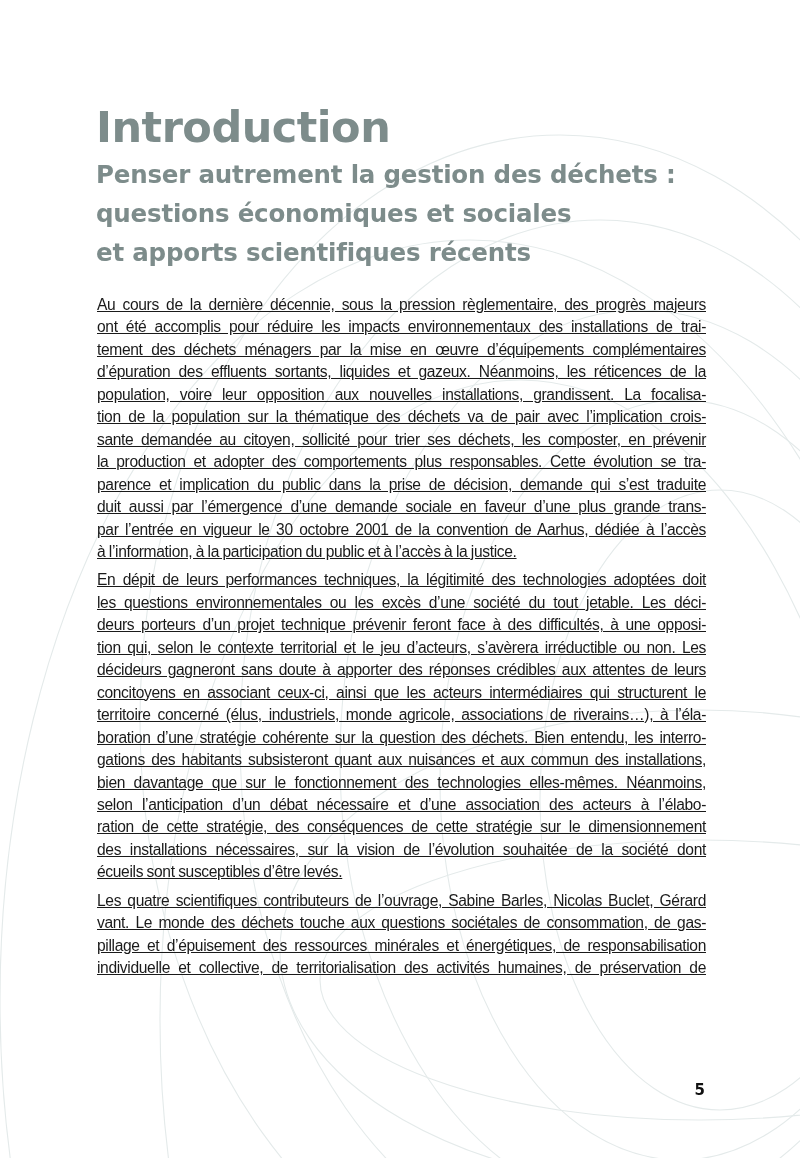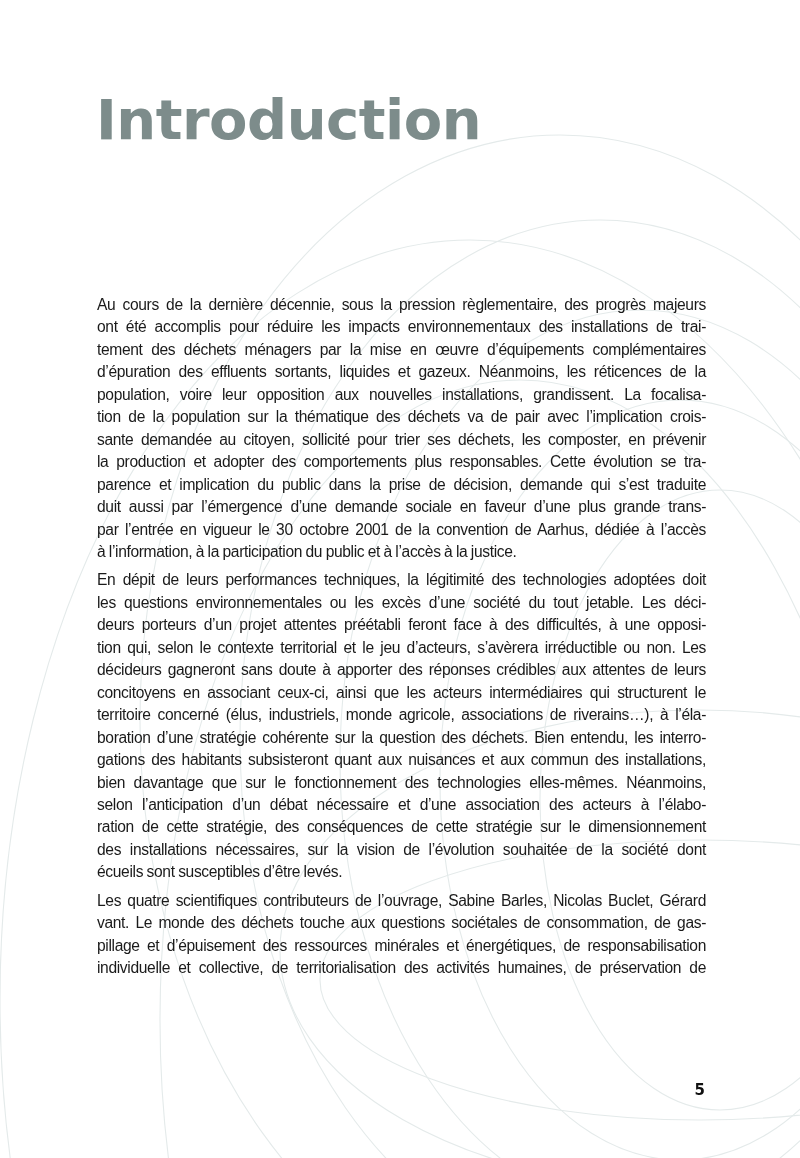--- a/index.html
+++ b/index.html
@@ -22,25 +22,25 @@
   }
   .page {
     position: absolute;
     left: 0; top: 0;
     width: 800px; height: 1158px;
     z-index: 1;
   }
   .title {
     position: absolute;
     left: 96px;
-    top: 95px;
+    top: 102px;
     margin: 0;
     font-family: "DejaVu Sans", sans-serif;
     font-weight: bold;
-    font-size: 56px;
+    font-size: 43px;
     letter-spacing: -0.5px;
     color: #7d8c8b;
     line-height: 50px;
   }
   .subtitle {
     position: absolute;
     left: 96px;
     top: 155px;
     margin: 0;
     font-family: "DejaVu Sans", sans-serif;
@@ -60,20 +60,21 @@
     font-size: 15.6px;
     line-height: 22.45px;
     color: #1a1a1a;
     letter-spacing: -0.35px;
     word-spacing: -0.5px;
   }
   .body-text p {
     margin: 0 0 6px 0;
     text-align: justify;
     hyphens: manual;
+    text-decoration: underline;
   }
   .body-text p .ln {
     display: block;
     text-align: justify;
     text-align-last: justify;
     white-space: nowrap;
   }
   .body-text p .ln.last {
     text-align-last: left;
   }
@@ -101,40 +102,45 @@
     <ellipse cx="720" cy="800" rx="180" ry="310"></ellipse>
     <ellipse cx="470" cy="1000" rx="470" ry="760"></ellipse>
     <ellipse cx="520" cy="1020" rx="360" ry="640"></ellipse>
     <ellipse cx="700" cy="950" rx="420" ry="240"></ellipse>
     <ellipse cx="700" cy="980" rx="380" ry="140"></ellipse>
   </g>
 </svg>
 
 <div class="page">
   <h1 class="title">Introduction</h1>
+  <h2 class="subtitle">
+    <span>Penser autrement la gestion des déchets :</span>
+    <span>questions économiques et sociales</span>
+    <span>et apports scientifiques récents</span>
+  </h2>
 
   <div class="body-text">
     <p>
       <span class="ln">Au cours de la dernière décennie, sous la pression règlementaire, des progrès majeurs</span>
       <span class="ln">ont été accomplis pour réduire les impacts environnementaux des installations de trai-</span>
       <span class="ln">tement des déchets ménagers par la mise en œuvre d’équipements complémentaires</span>
       <span class="ln">d’épuration des effluents sortants, liquides et gazeux. Néanmoins, les réticences de la</span>
       <span class="ln">population, voire leur opposition aux nouvelles installations, grandissent. La focalisa-</span>
       <span class="ln">tion de la population sur la thématique des déchets va de pair avec l’implication crois-</span>
       <span class="ln">sante demandée au citoyen, sollicité pour trier ses déchets, les composter, en prévenir</span>
       <span class="ln">la production et adopter des comportements plus responsables. Cette évolution se tra-</span>
       <span class="ln">parence et implication du public dans la prise de décision, demande qui s’est traduite</span>
       <span class="ln">duit aussi par l’émergence d’une demande sociale en faveur d’une plus grande trans-</span>
       <span class="ln">par l’entrée en vigueur le 30 octobre 2001 de la convention de Aarhus, dédiée à l’accès</span>
       <span class="ln last">à l’information, à la participation du public et à l’accès à la justice.</span>
     </p>
     <p>
       <span class="ln">En dépit de leurs performances techniques, la légitimité des technologies adoptées doit</span>
       <span class="ln">les questions environnementales ou les excès d’une société du tout jetable. Les déci-</span>
-      <span class="ln">deurs porteurs d’un projet attentes préétabli feront face à des difficultés, à une opposi-</span>
+      <span class="ln">deurs porteurs d’un projet technique prévenir feront face à des difficultés, à une opposi-</span>
       <span class="ln">tion qui, selon le contexte territorial et le jeu d’acteurs, s’avèrera irréductible ou non. Les</span>
       <span class="ln">décideurs gagneront sans doute à apporter des réponses crédibles aux attentes de leurs</span>
       <span class="ln">concitoyens en associant ceux-ci, ainsi que les acteurs intermédiaires qui structurent le</span>
       <span class="ln">territoire concerné (élus, industriels, monde agricole, associations de riverains…), à l’éla-</span>
       <span class="ln">boration d’une stratégie cohérente sur la question des déchets. Bien entendu, les interro-</span>
       <span class="ln">gations des habitants subsisteront quant aux nuisances et aux commun des installations,</span>
       <span class="ln">bien davantage que sur le fonctionnement des technologies elles-mêmes. Néanmoins,</span>
       <span class="ln">selon l’anticipation d’un débat nécessaire et d’une association des acteurs à l’élabo-</span>
       <span class="ln">ration de cette stratégie, des conséquences de cette stratégie sur le dimensionnement</span>
       <span class="ln">des installations nécessaires, sur la vision de l’évolution souhaitée de la société dont</span>

